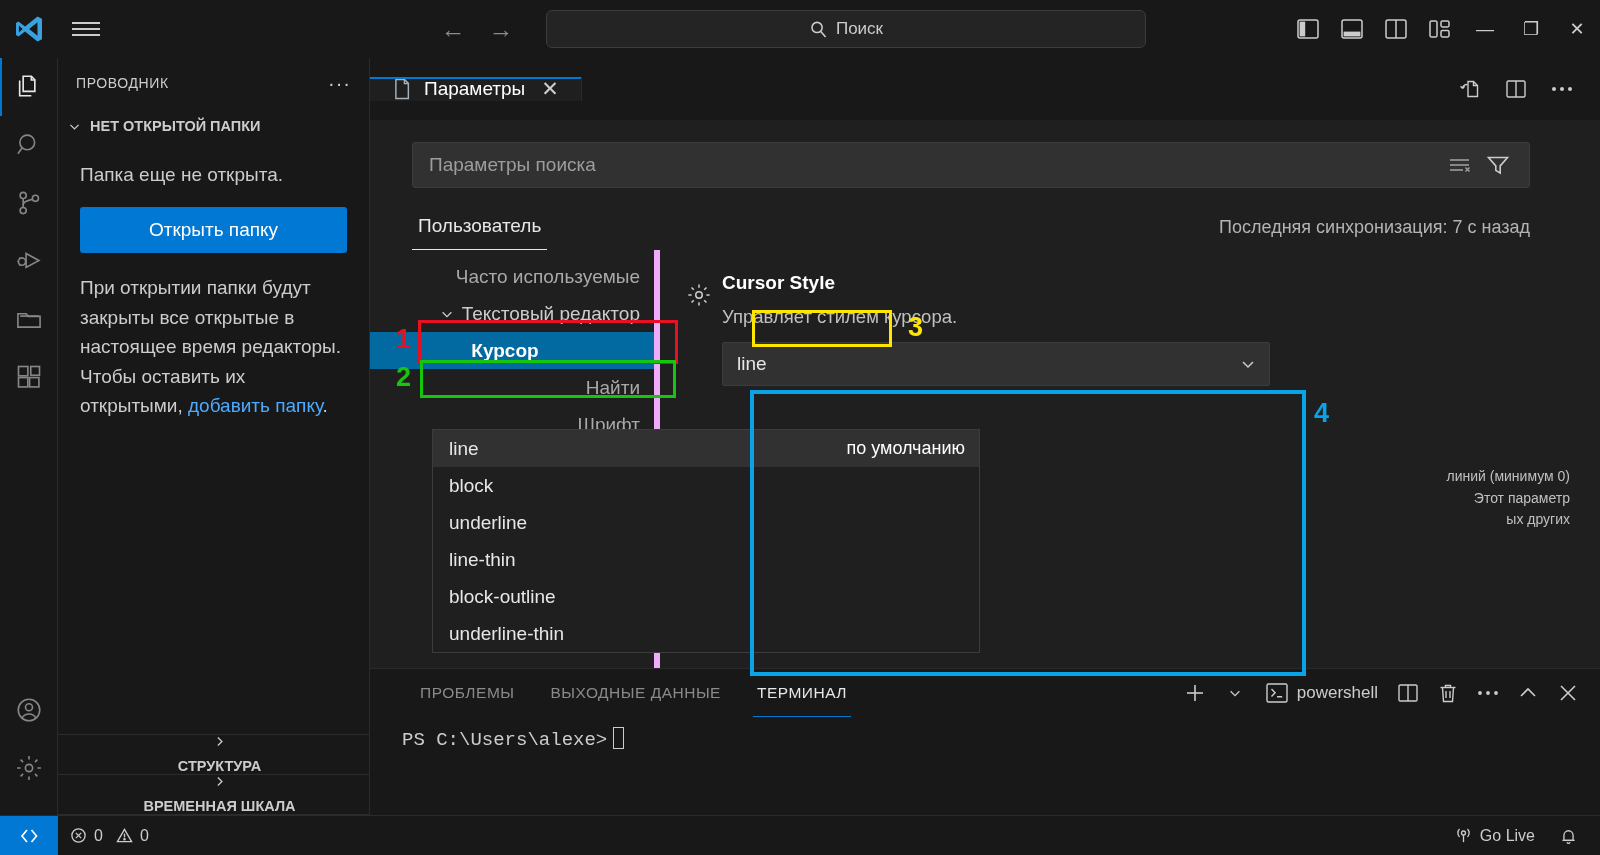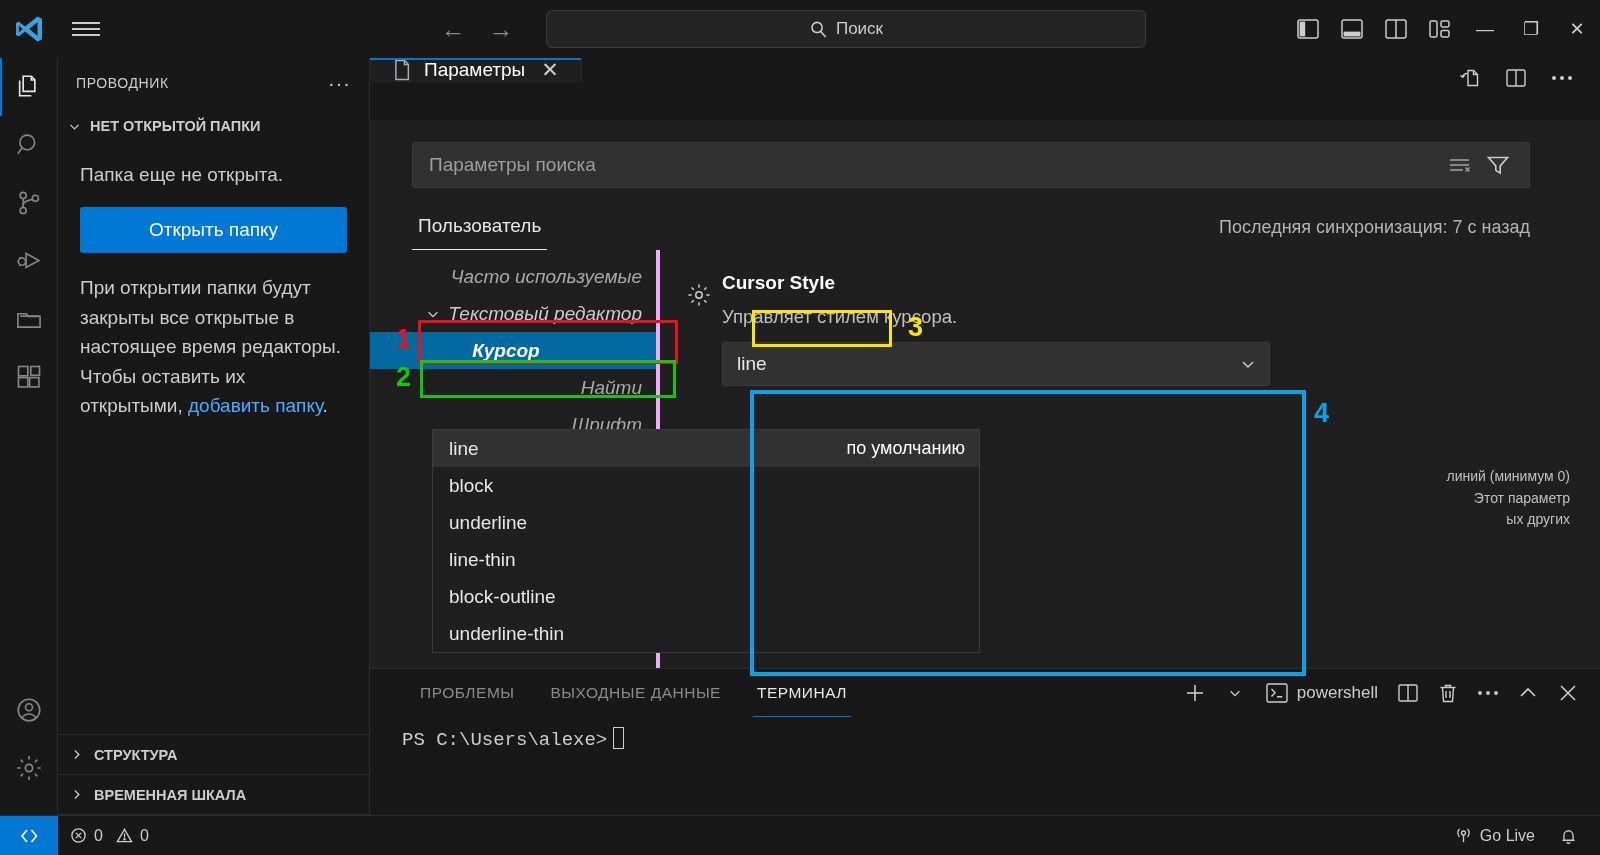--- a/index.html
+++ b/index.html
@@ -70,26 +70,27 @@
   .sb-btn {
     width: 100%; background: #0078d4; color: #ffffff; border: none; border-radius: 3px;
     height: 46px; font-size: 19px; font-family: inherit; cursor: pointer; margin-bottom: 20px;
   }
   .sb-link { color: #4daafc; cursor: pointer; }
   .sb-bottom { border-top: 1px solid #2b2b2b; }
   .sb-collapsed {
     height: 40px; display:flex; align-items:center; gap:10px; padding-left: 12px;
     font-size: 14.5px; font-weight: bold; color:#cccccc; cursor:pointer;
     border-bottom: 1px solid #2b2b2b;
+    flex-direction: column;
   }
 
   
   .main { flex: 1 1 auto; display: flex; flex-direction: column; min-width: 0; background:#1f1f1f; }
 
-  .tabsrow { height: 62px; background: #181818; display: flex; align-items: flex-start; position: relative; flex: 0 0 62px; }
+  .tabsrow { height: 62px; background: #181818; display: flex; align-items: center; position: relative; flex: 0 0 62px; }
   .tab {
     display: flex; align-items: center; gap: 12px; padding: 0 18px 0 22px;
     background: #1f1f1f; border-right: 1px solid #2b2b2b; position: relative;
     font-size: 19px; color: #ffffff; cursor: pointer;
   }
   .tab::before { content:""; position:absolute; left:0; right:0; top:0; height:2px; background:#0078d4; }
   .tab .close { font-size: 21px; color:#cccccc; padding: 0 4px; }
   .tabs-actions { margin-left: auto; display:flex; align-items:center; gap: 6px; padding-right: 18px; }
   .tabs-actions .ic { width: 40px; height:40px; display:flex; align-items:center; justify-content:center; color:#cccccc; cursor:pointer;}
 
@@ -101,22 +102,22 @@
   }
   .se-search .ph { color: #9d9d9d; font-size: 19px; flex: 1 1 auto; }
   .se-search .ic { color: #cccccc; padding: 0 6px; display:flex; align-items:center; cursor:pointer; }
 
   .se-tabsrow { display:flex; align-items:flex-end; padding: 0 70px 0 42px; height: 62px; }
   .se-tab { font-size: 19px; color:#e7e7e7; padding: 0 6px 12px 6px; border-bottom: 1px solid #e7e7e7; cursor:pointer; }
   .se-sync { margin-left: auto; font-size: 18px; color: #b4b4b4; padding-bottom: 12px; }
 
   .se-content { flex: 1 1 auto; display: flex; min-height: 0; }
   .se-toc {
-    width: 290px; flex: 0 0 290px; padding: 8px 0 0 0; border-right: 4px solid #f0abfc;
-    text-align: right; overflow: hidden; position: relative; font-style: italic;
+    width: 290px; flex: 0 0 290px; padding: 8px 0 0 0; border-right: 6px solid #f0abfc;
+    text-align: right; overflow: hidden; position: relative;
   }
   .toc-item {
     height: 37px; display: flex; align-items: center; justify-content: flex-end;
     padding-right: 14px; font-size: 19px; color: #a9a9a9; cursor: pointer; white-space: nowrap;
   }
   .toc-item.group { color: #cccccc; }
   .toc-item.selected { color: #ffffff; font-weight: bold; background: #0369a1; justify-content: center; }
   .toc-chev { margin-right: 8px; font-size: 14px; color:#cccccc; }
 
   .se-list { flex: 1 1 auto; padding: 8px 0 0 0; position: relative; overflow: hidden; }

